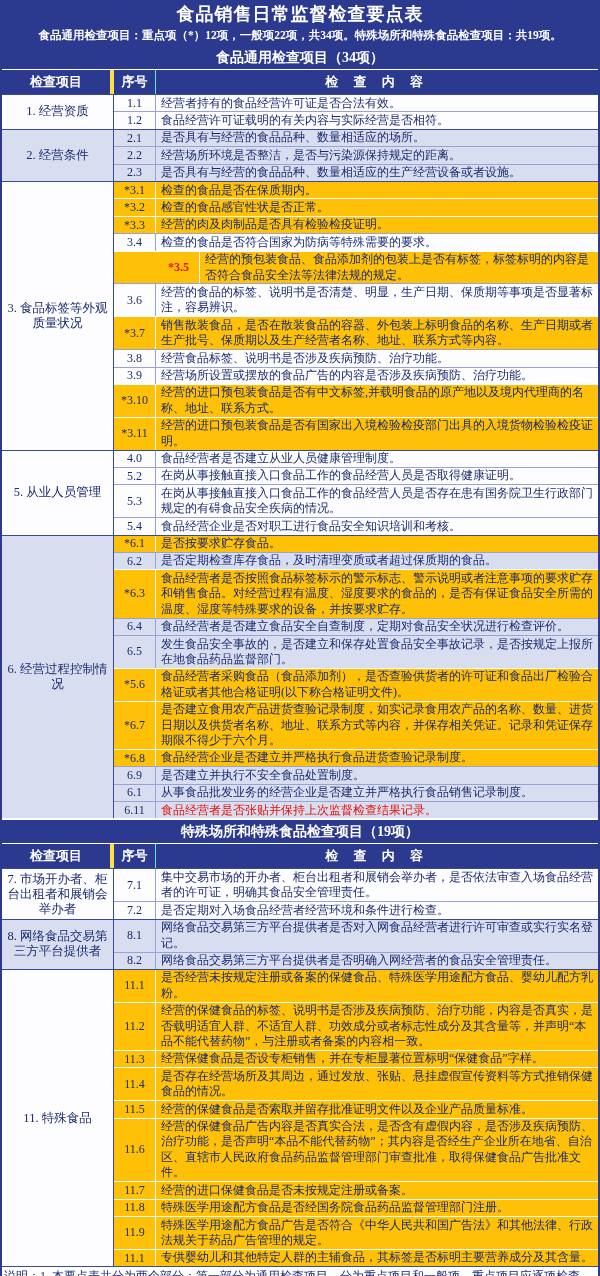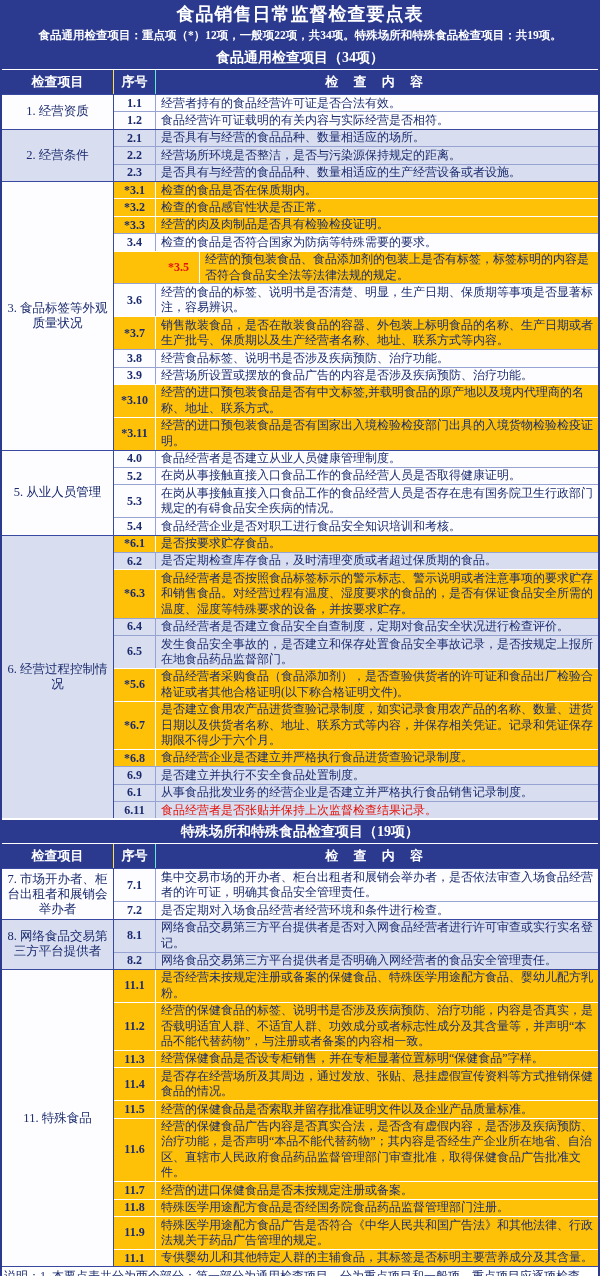--- a/index.html
+++ b/index.html
@@ -25,36 +25,36 @@
   }
   
   .title-band{background:var(--blue);color:#fff;text-align:center;padding:3px 0 0 0;}
   .title-band .t{font-size:18px;font-weight:bold;line-height:23px;letter-spacing:1px;}
   .title-band .s{font-size:11.5px;line-height:16px;padding:1px 2px 3px 2px;font-weight:bold;}
   .gap{height:2px;background:#fff;}
   .gap1{height:1px;background:#fff;}
   .sec-band{background:var(--blue);color:#fff;text-align:center;font-size:14px;font-weight:bold;line-height:21px;padding:1px 0;}
   
   .col-head{display:flex;background:var(--blue);color:#fff;font-weight:bold;font-size:13px;}
-  .col-head .c1{width:112px;border-right:1px solid #fde047;display:flex;align-items:center;justify-content:center;padding:3px 0;}
+  .col-head .c1{width:112px;border-right:4px solid #fde047;display:flex;align-items:center;justify-content:center;padding:3px 0;}
   .col-head .c2{width:42px;border-right:1px solid #5eead4;display:flex;align-items:center;justify-content:center;}
   .col-head .c3{flex:1;display:flex;align-items:center;justify-content:center;letter-spacing:6px;}
   
   .group{display:flex;border-top:1px solid var(--grid-dark);}
   .group .cat{
     width:112px;flex:0 0 112px;display:flex;align-items:center;justify-content:center;
     text-align:center;font-size:12.5px;line-height:15px;padding:1px 3px;
     border-right:1px solid var(--grid-dark);
   }
   .group .rows{flex:1;display:flex;flex-direction:column;}
   .row{display:flex;border-top:1px solid var(--grid-light);}
   .row:first-child{border-top:none;}
   .row .no{
     width:42px;flex:0 0 42px;display:flex;align-items:center;justify-content:center;
-    font-size:12px;border-right:1px solid var(--grid-light);font-weight:bold;
+    font-size:12px;border-right:1px solid var(--grid-light);
   }
   .row .txt{flex:1;font-size:12px;line-height:15.4px;padding:0.5px 3px 0.5px 5px;display:flex;align-items:center;}
   .row .txt span{display:block;}
   .shade-white{background:#fdfdff;}
   .shade-lav{background:var(--lav);}
   .row.hl{background:var(--orange);border-top-color:#fff;}
   .row.hl .no{border-right-color:#fff;}
   .no-red{color:var(--red);font-weight:bold;margin-left:44px;}
   .txt-red{color:var(--red);}
   

